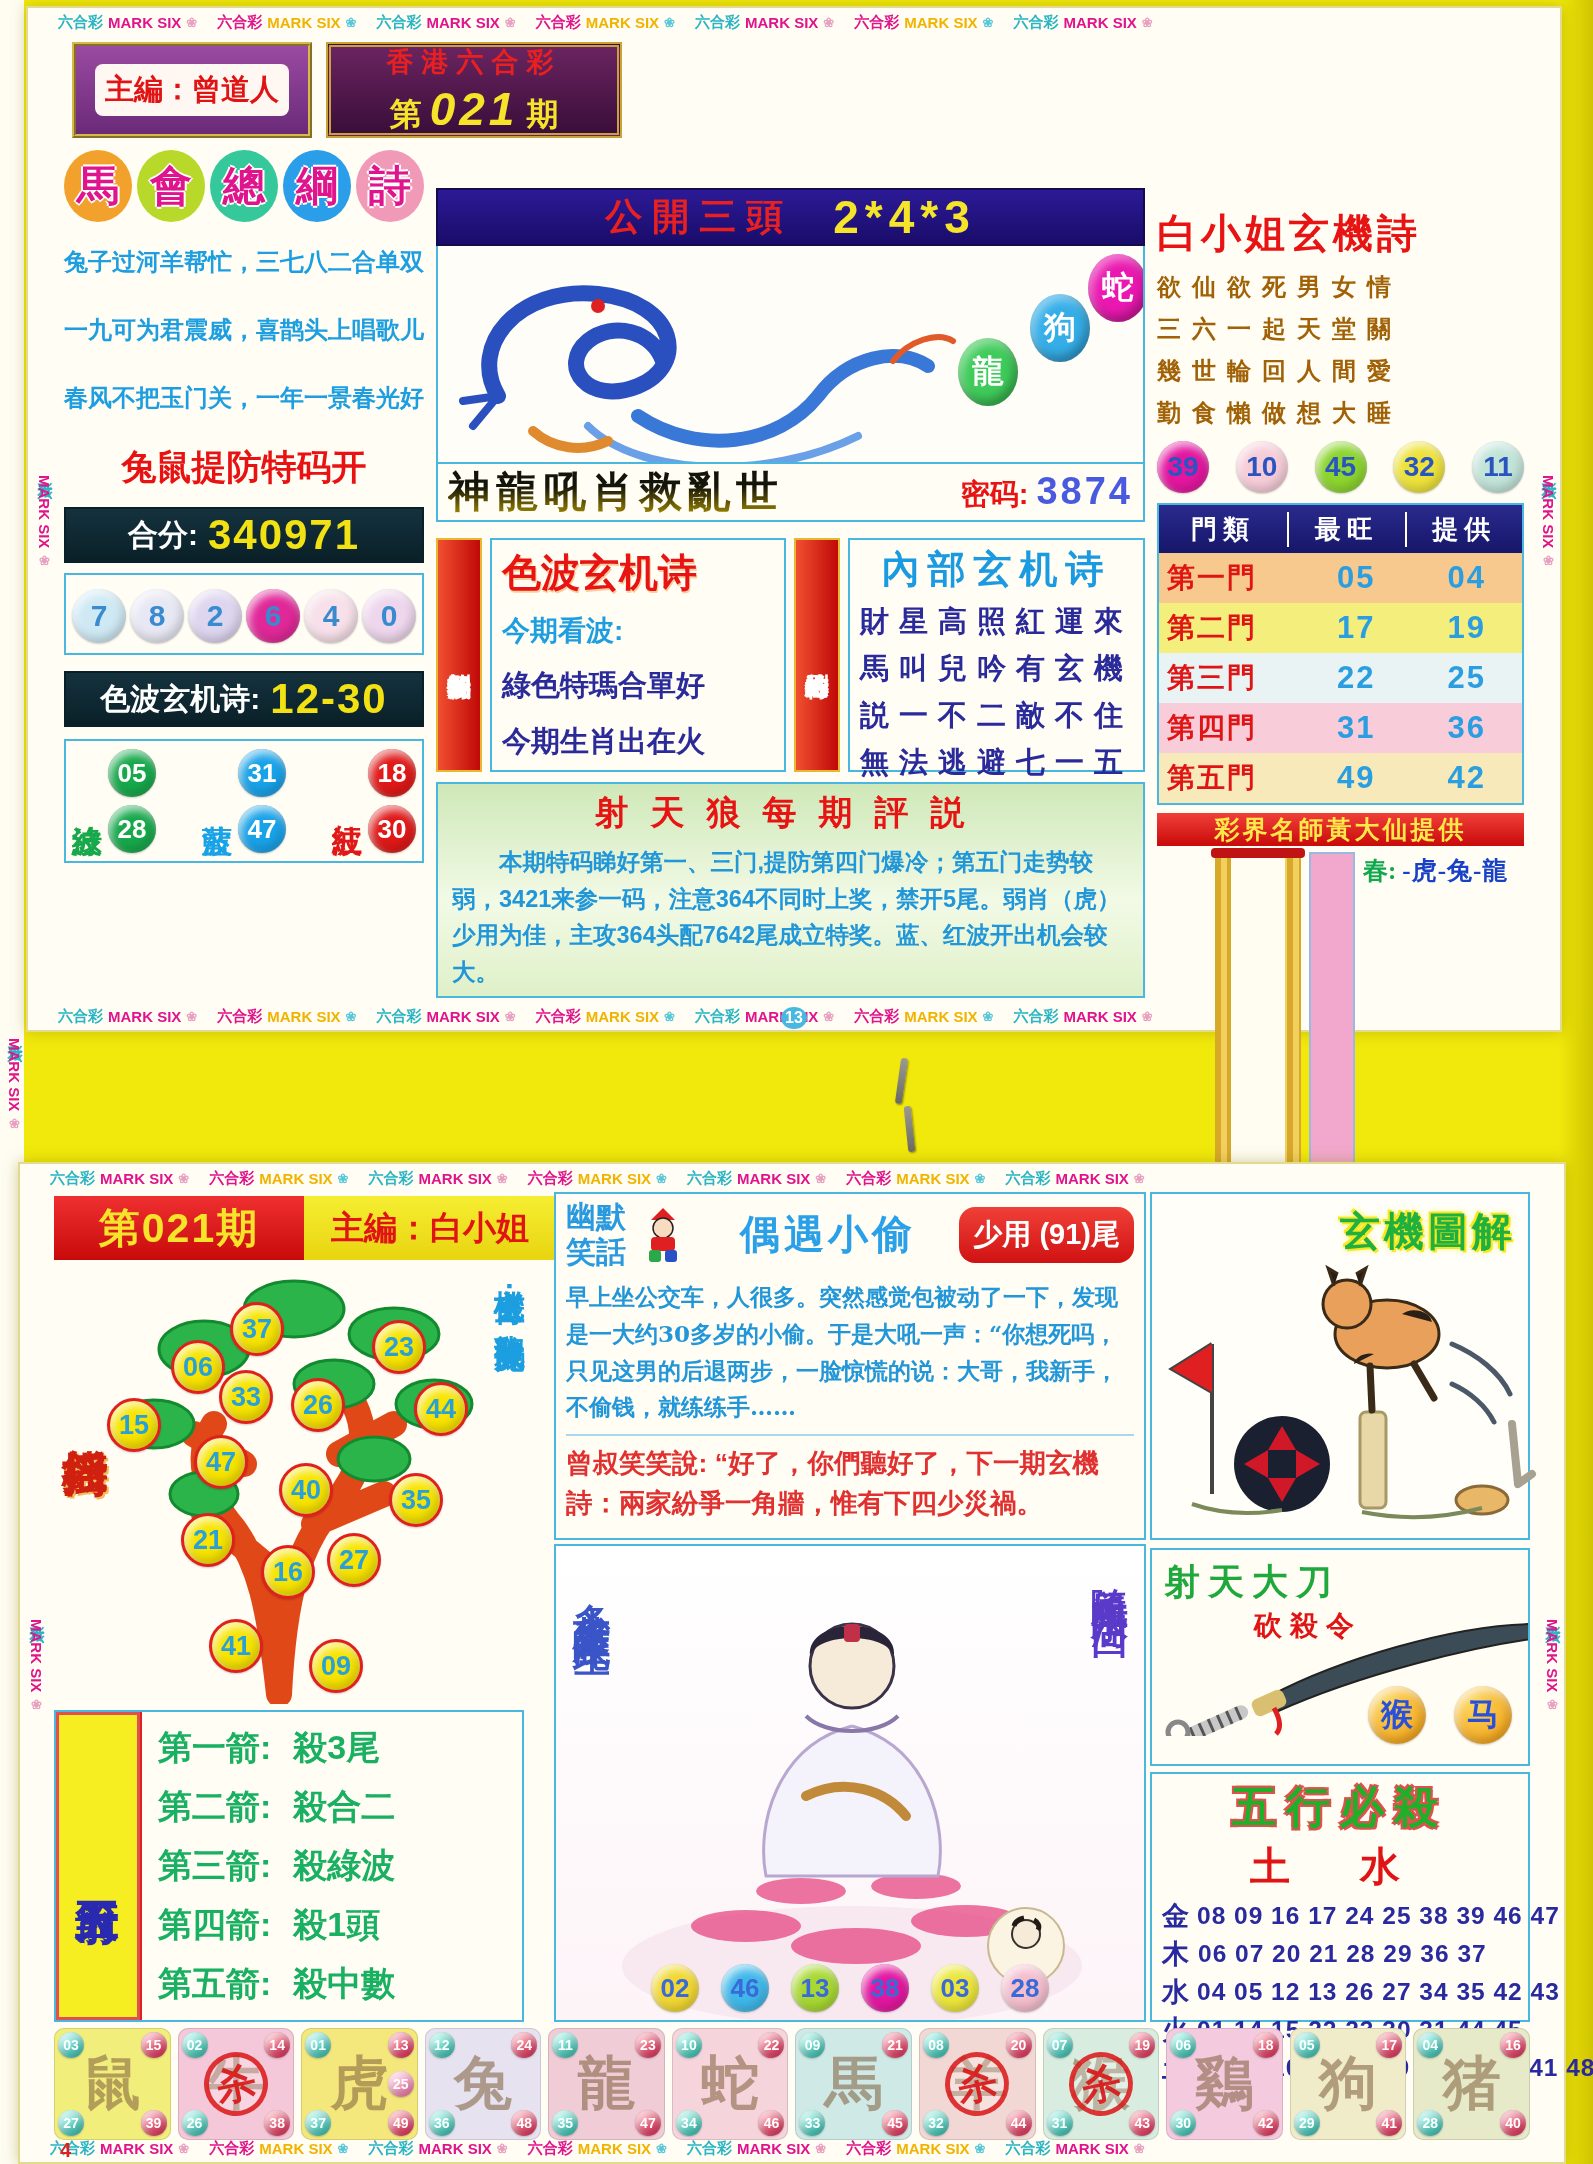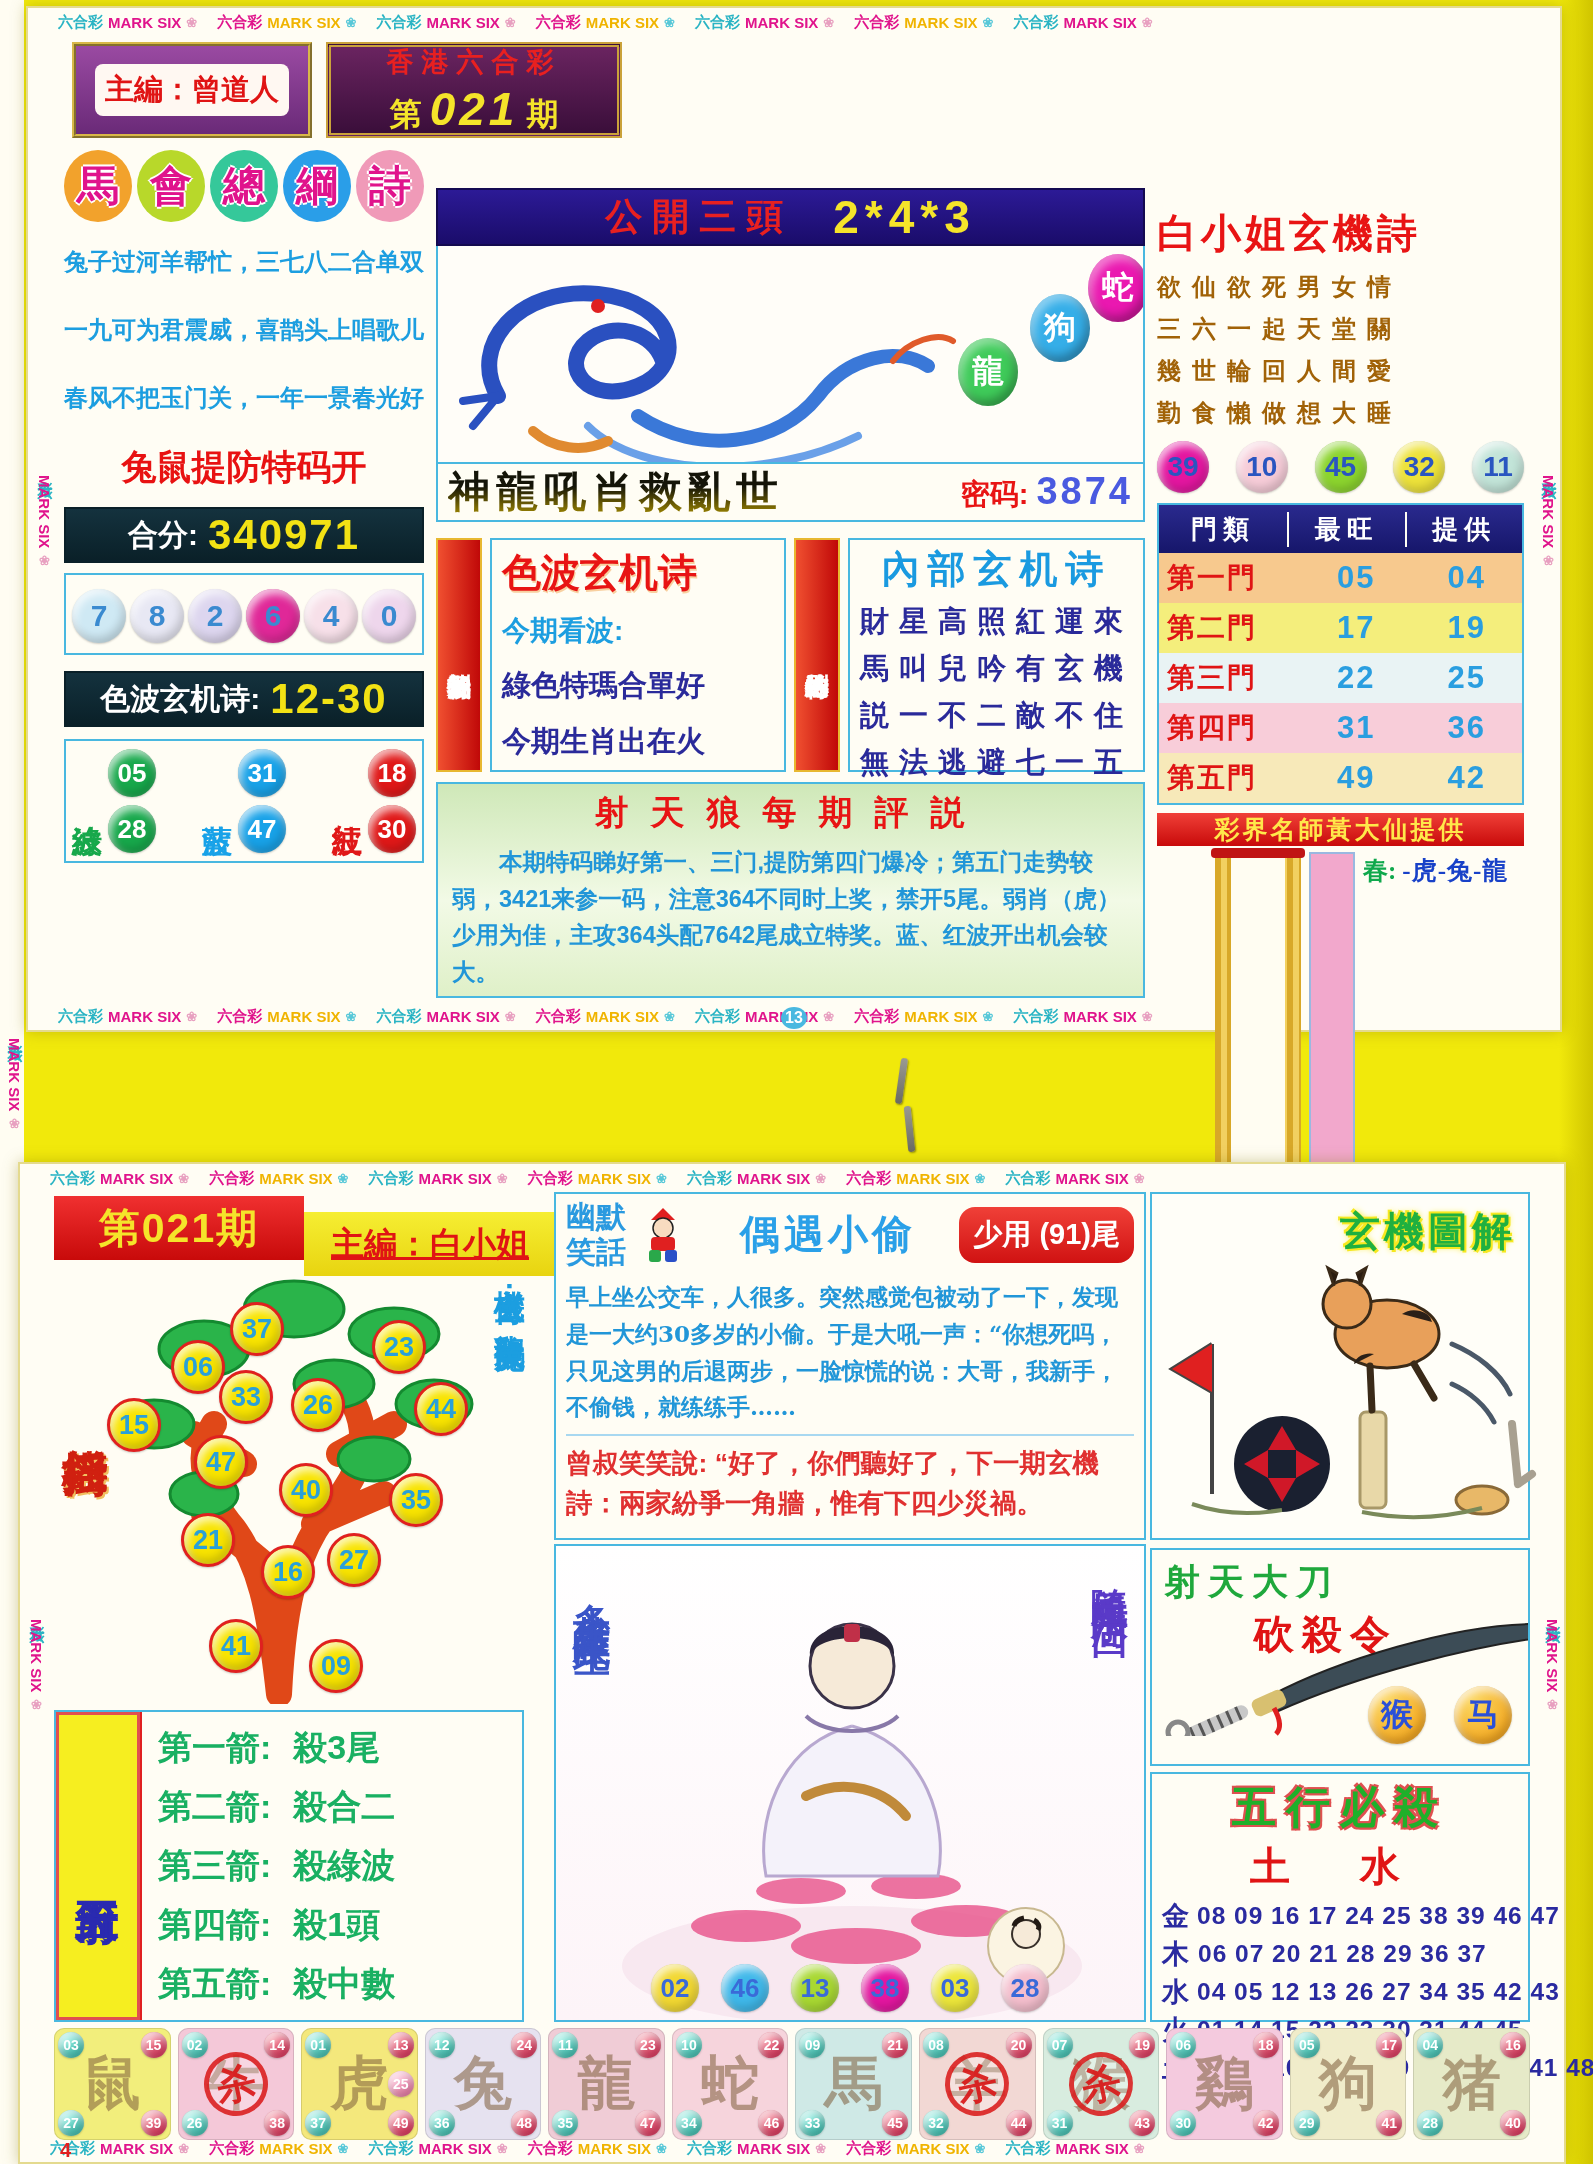--- a/index.html
+++ b/index.html
@@ -124,21 +124,21 @@
   .scroll .paper{background:#fffdf2;width:54px;height:86%;display:flex;align-items:center;justify-content:center;color:#d01414;font-weight:900;font-size:36px;font-family:"Liberation Serif",serif;}
   .seasons-title{width:46px;background:#f2a8cc;border:2px solid #9ab8e0;color:#2a78d8;font-weight:900;font-size:25px;display:flex;align-items:center;justify-content:center;}
   .seasons{flex:1;display:flex;flex-direction:column;justify-content:space-between;padding:2px 0;}
   .season-row{display:flex;align-items:center;gap:6px;white-space:nowrap;}
   .season-row .sk{font-weight:900;font-size:25px;font-family:"Liberation Serif",serif;}
   .season-row .sv{font-weight:900;font-size:25px;font-family:"Liberation Serif",serif;letter-spacing:1px;}
 
   
   .b-content{position:absolute;top:28px;left:34px;right:34px;bottom:26px;}
   .b-issue{position:absolute;left:0;top:4px;width:250px;height:64px;background:linear-gradient(#f03030,#c80a0a);display:flex;align-items:center;justify-content:center;color:#f5e42a;font-weight:900;font-size:41px;letter-spacing:2px;}
-  .b-editor{position:absolute;left:250px;top:20px;width:252px;height:64px;background:linear-gradient(#f6ee32,#e8d410);display:flex;align-items:center;justify-content:center;color:#e01414;font-weight:900;font-size:33px;white-space:nowrap;text-decoration:underline;}
+  .b-editor{position:absolute;left:250px;top:4px;width:252px;height:64px;background:linear-gradient(#f6ee32,#e8d410);display:flex;align-items:center;justify-content:center;color:#e01414;font-weight:900;font-size:33px;white-space:nowrap;}
 
   .tree-box{position:absolute;left:0;top:72px;width:470px;height:440px;overflow:visible;}
   .tree-left-label{position:absolute;left:0;top:150px;color:#d02010;font-weight:900;font-size:46px;font-family:"Liberation Serif",serif;text-shadow:2px 2px 0 #f0c060;}
   .tree-right-label{position:absolute;right:-6px;top:0;height:100%;color:#1c9ee0;font-weight:900;font-size:31px;letter-spacing:2px;}
   .tree-svg{position:absolute;left:30px;top:0;}
   .tball{position:absolute;width:54px;height:54px;background:#f8e400;border:3px solid #e02020;color:#2aa0d8;font-size:27px;}
 
   .arrows-box{position:absolute;left:0;top:518px;width:470px;height:312px;border:2px solid #49b8e0;display:flex;}
   .arrows-label{width:86px;background:#f6ee20;border-right:2px solid #e02020;box-shadow:inset 0 0 0 3px #e05050;display:flex;align-items:center;justify-content:center;color:#2a2ab0;font-weight:900;font-size:44px;}
   .arrows-list{flex:1;display:flex;flex-direction:column;justify-content:space-evenly;padding-left:16px;}
@@ -156,21 +156,21 @@
   .gy-left{position:absolute;left:10px;top:28px;color:#3a55c8;font-weight:900;font-size:37px;letter-spacing:6px;}
   .gy-right{position:absolute;right:10px;top:12px;color:#5a3ac8;font-weight:900;font-size:37px;letter-spacing:6px;}
   .gy-balls{position:absolute;left:0;right:0;bottom:8px;display:flex;justify-content:center;gap:22px;}
   .gball{width:48px;height:48px;color:#3a6ad8;font-size:26px;}
 
   .tujie-box{position:absolute;left:1096px;top:0;right:0;height:348px;border:2px solid #49b8e0;background:#fffef8;}
   .tujie-title{position:absolute;top:10px;right:12px;color:#1fb040;font-weight:900;font-size:40px;letter-spacing:4px;text-shadow:0 0 6px #f6e820,2px 2px 0 #f6e820,-2px -2px 0 #f6e820;white-space:nowrap;}
 
   .dadao-box{position:absolute;left:1096px;top:356px;right:0;height:218px;border:2px solid #49b8e0;padding:8px 12px;overflow:hidden;}
   .dadao-t1{color:#1fa83c;font-weight:900;font-size:36px;letter-spacing:8px;font-family:"Liberation Serif",serif;}
-  .dadao-t2{color:#e01414;font-weight:900;font-size:40px;letter-spacing:8px;margin-left:90px;font-family:"Liberation Serif",serif;}
+  .dadao-t2{color:#e01414;font-weight:900;font-size:28px;letter-spacing:8px;margin-left:90px;font-family:"Liberation Serif",serif;}
   .dadao-balls{position:absolute;right:16px;bottom:20px;display:flex;gap:28px;}
   .dball{width:58px;height:58px;background:radial-gradient(circle at 35% 30%,#fcd860,#f0960a);color:#2a50d8;font-size:32px;}
 
   .wuxing-box{position:absolute;left:1096px;top:580px;right:0;height:250px;border:2px solid #49b8e0;padding:4px 10px;position:absolute;}
   .wx-title{text-align:center;color:#1fb02a;font-weight:900;font-size:44px;letter-spacing:10px;text-shadow:2px 2px 0 #e05050,-2px -2px 0 #e05050,2px -2px 0 #e05050,-2px 2px 0 #e05050;white-space:nowrap;}
   .wx-kill{text-align:center;color:#e01414;font-weight:900;font-size:40px;letter-spacing:30px;font-family:"Liberation Serif",serif;margin-top:2px;}
   .wx-rows{margin-top:4px;display:flex;flex-direction:column;gap:2px;}
   .wx-row{display:flex;align-items:center;gap:8px;white-space:nowrap;}
   .wx-el{color:#2a2aa0;font-weight:900;font-size:27px;font-family:"Liberation Serif",serif;width:28px;}
   .wx-nums{color:#2a2aa0;font-weight:900;font-size:24.5px;letter-spacing:1px;}

